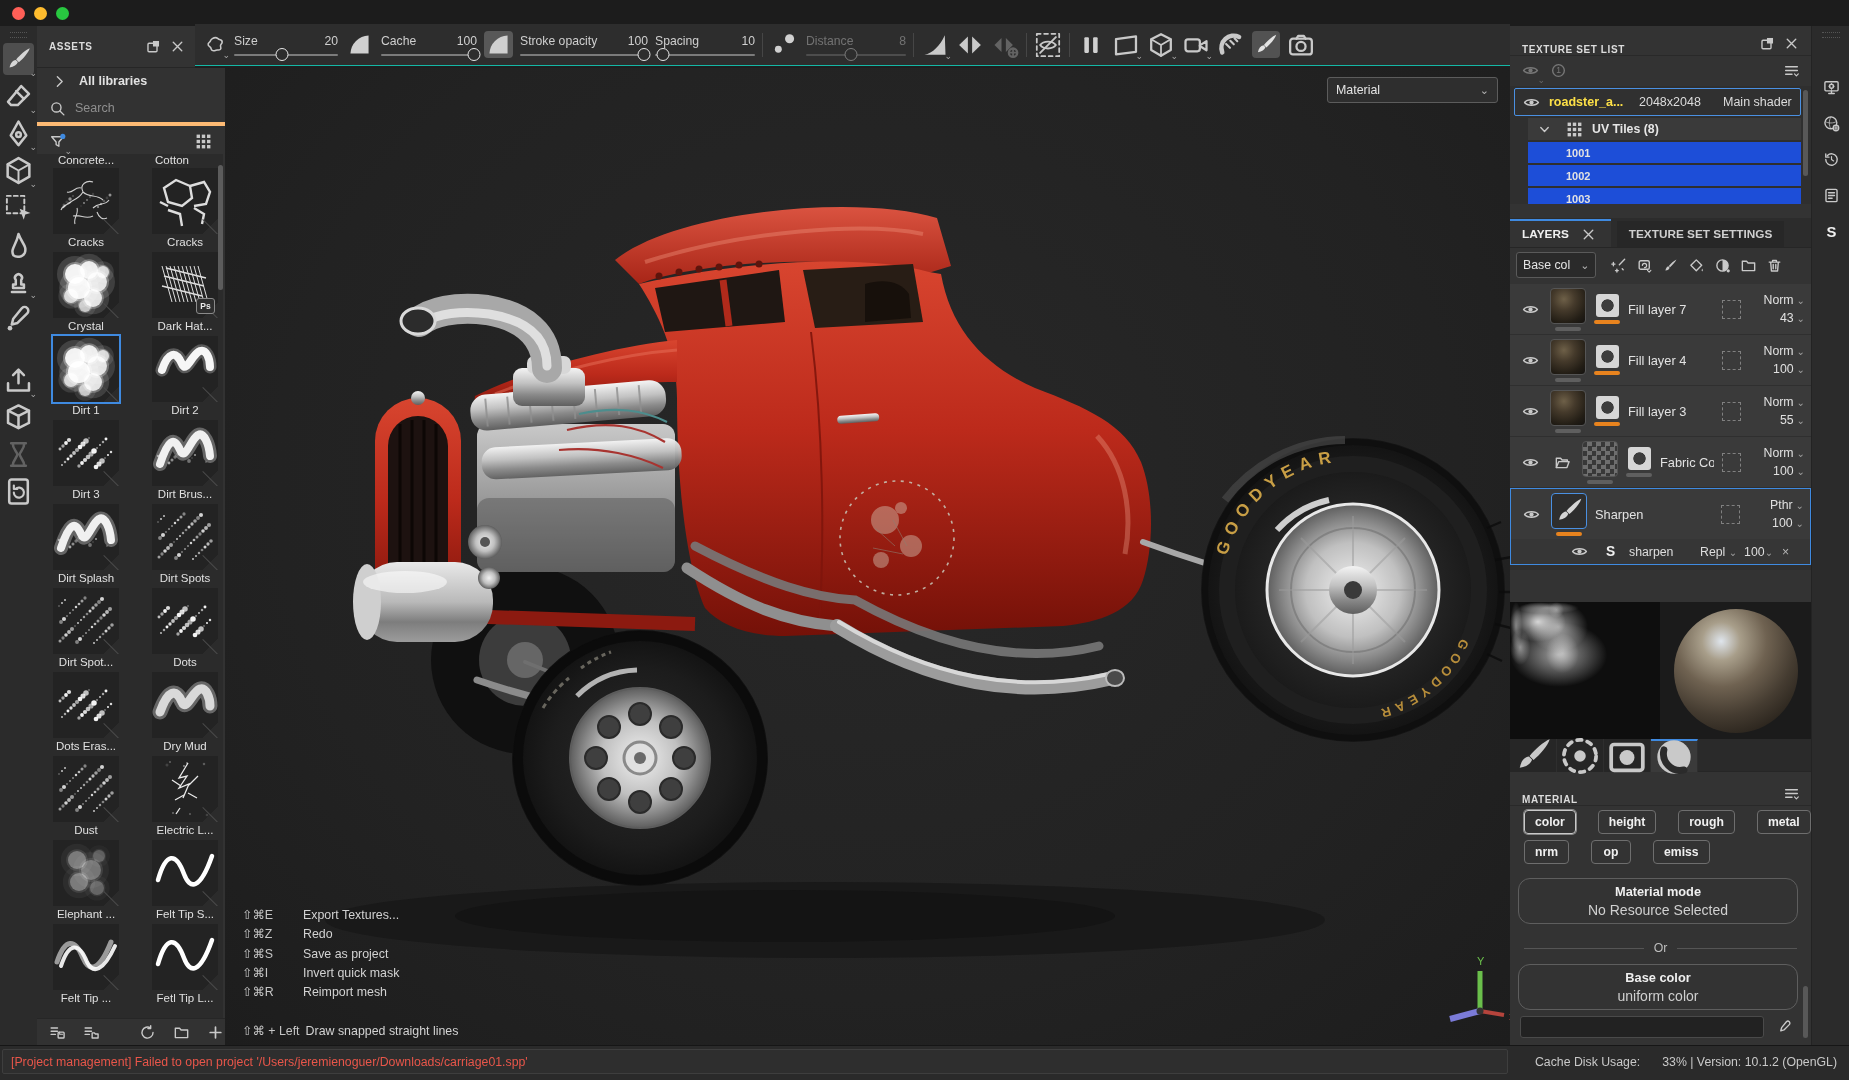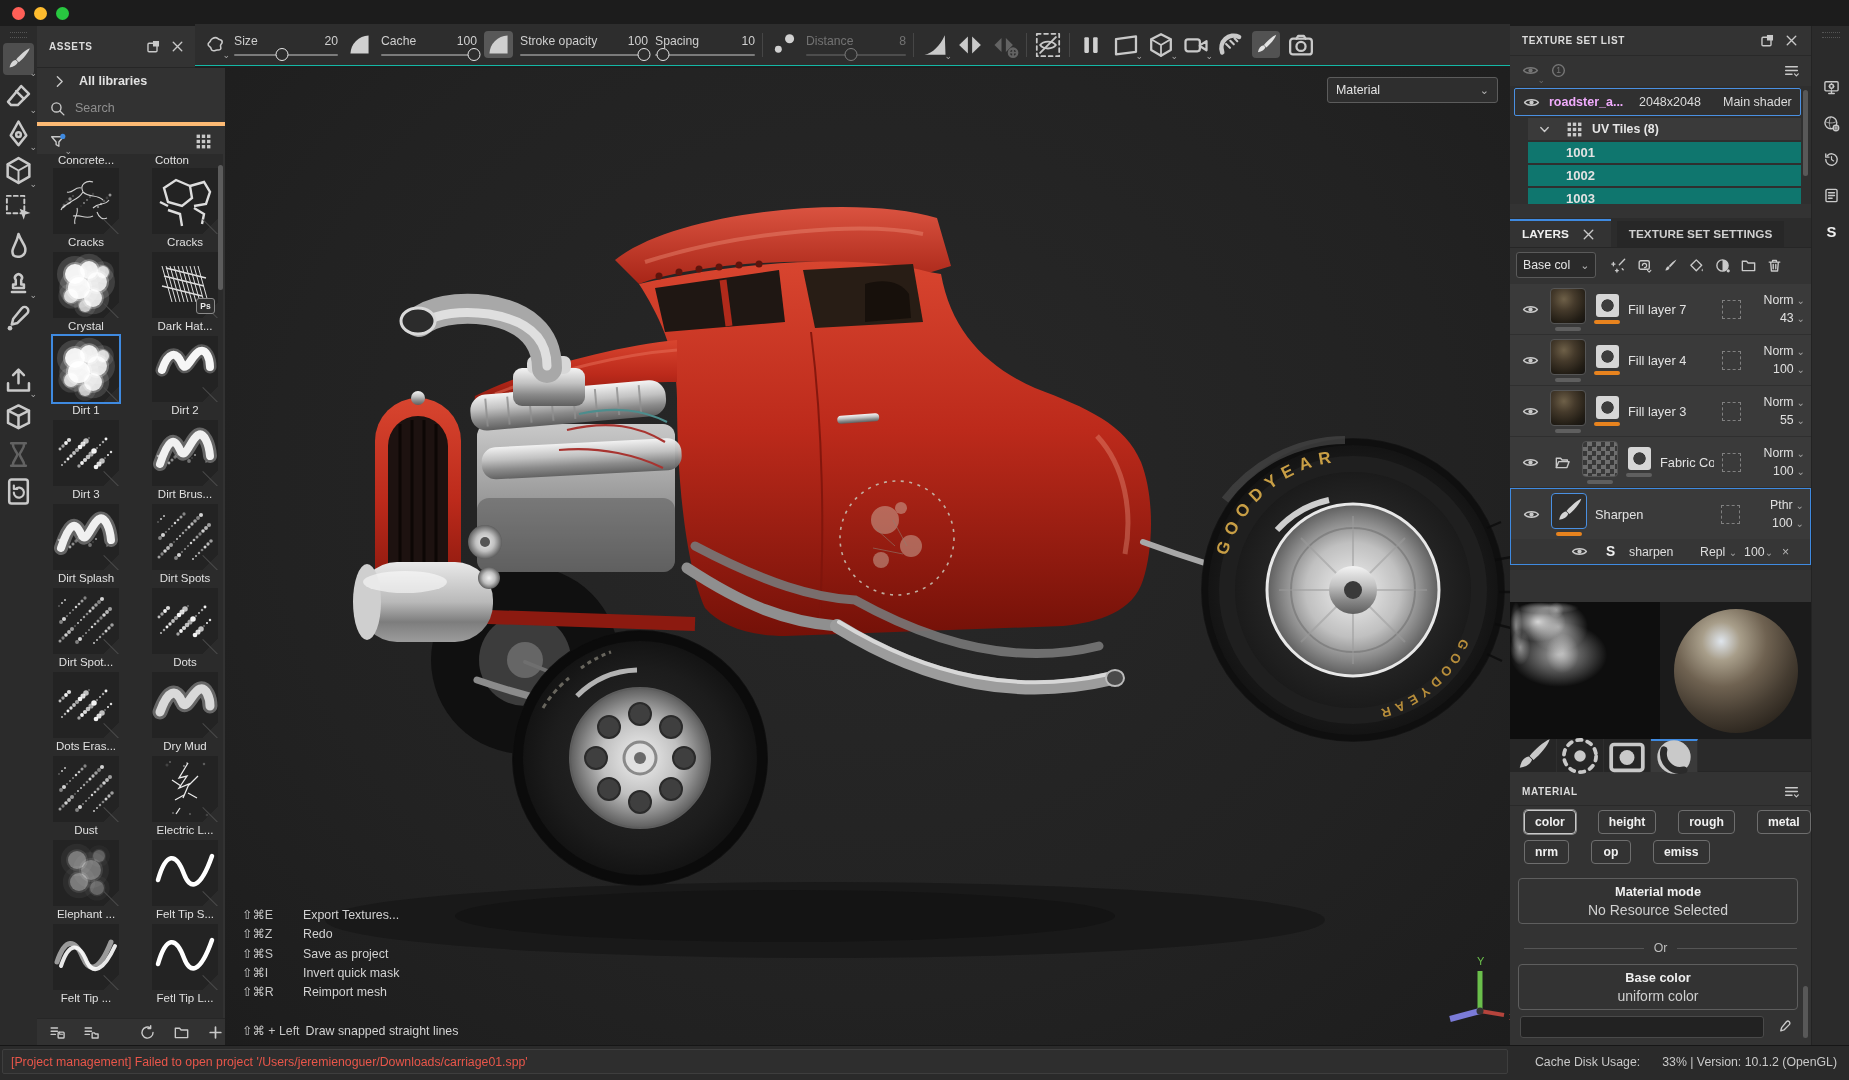--- a/index.html
+++ b/index.html
@@ -72,33 +72,33 @@
   #matdrop .sp{flex:1}
   #matdrop .dc{color:#b5b5b5;font-size:11px}
   #shorts{position:absolute;left:17px;top:838px;font-size:12.4px;color:#d2d2d2;line-height:19.3px}
   .srow .k{display:inline-block;width:61px;color:#c6c6c6}
   .shint{margin-top:20px}
   .shint .k{margin-right:6px;color:#c6c6c6}
   #gizmo{position:absolute;left:1215px;top:885px}
   
   #rightpanel{position:absolute;left:1510px;top:26px;width:301px;height:1019px;background:#333}
   .psec{position:absolute;left:0;width:301px;box-sizing:border-box}
-  .phrow{display:flex;align-items:center;padding:0 8px 0 12px;height:30px;border-bottom:1px solid #292929;background:#333}
+  .phrow{display:flex;align-items:flex-end;padding:0 8px 0 12px;height:30px;border-bottom:1px solid #292929;background:#333}
   #tslicons{top:30px;height:28px;display:flex;align-items:center;padding:0 8px;gap:4px;background:#333}
   #tslicons .sp{flex:1}
   #tslist{top:60px;height:118px;overflow:hidden;background:#2f2f2f;padding:2px 10px 0 4px}
   .setrow{height:28px;background:#303030;border:1.5px solid #4a90e2;border-radius:2px;display:flex;align-items:center;
           gap:6px;padding:0 4px;box-sizing:border-box;font-size:12.5px;margin-bottom:2px}
-  .setrow .nm{font-weight:bold;color:#f0abfc;width:84px}
+  .setrow .nm{font-weight:bold;color:#fde047;width:84px}
   .setrow .rs{color:#dcdcdc;width:78px}
   .setrow .sh{color:#dcdcdc}
   .uvrow{height:22px;background:#3a3a3a;margin:0 0 2px 14px;display:flex;align-items:center;gap:6px;padding-left:4px;
          font-size:12.3px;font-weight:bold;color:#e6e6e6}
-  .tilerow{height:21px;background:#0f766e;margin:0 0 2px 14px;display:flex;align-items:center;padding-left:38px;
-           font-size:13px;font-weight:bold;color:#e2e2e2}
+  .tilerow{height:21px;background:#1d4ed8;margin:0 0 2px 14px;display:flex;align-items:center;padding-left:38px;
+           font-size:11px;font-weight:bold;color:#e2e2e2}
   #tslscroll{position:absolute;right:3px;top:64px;width:5px;height:86px;background:#585858;border-radius:3px}
   #ltabs{top:192px;height:30px;display:flex;align-items:flex-end;background:#2c2c2c;border-bottom:1px solid #262626}
   .ltab1{height:28px;display:flex;align-items:center;gap:8px;padding:0 10px 0 12px;background:#333;
          border-top:2px solid #3f8ae0;font-size:11.8px;font-weight:bold;color:#f0f0f0;box-sizing:border-box}
   .ltab2{height:26px;display:flex;align-items:center;padding:0 12px;background:#272727;margin-left:6px;
          font-size:11.8px;font-weight:bold;color:#cfcfcf}
   #ltools{top:222px;height:34px;display:flex;align-items:center;gap:2px;padding:0 6px;background:#333}
   #chandrop{height:24px;background:#2a2a2a;border:1px solid #5a5a5a;border-radius:3px;display:flex;align-items:center;
             padding:0 6px;font-size:12.3px;color:#e4e4e4;gap:10px;margin-right:8px}
   #llist{top:258px;height:286px;background:#2f2f2f}
@@ -136,21 +136,21 @@
   #psphere .ball{position:absolute;left:50%;top:50%;width:124px;height:124px;margin:-62px 0 0 -62px;border-radius:50%;
     background:radial-gradient(circle at 38% 26%,#dfe5ec 0%,#a89e8a 16%,#6f6251 38%,#453c31 62%,#211c16 88%)}
   #ptabs{top:713px;height:33px;display:flex;background:#2a2a2a;border-bottom:1px solid #262626}
   .ptab{width:47px;height:33px;display:flex;align-items:center;justify-content:center;background:#262626;border-right:1px solid #2e2e2e;box-sizing:border-box}
   .ptab.active{background:#3a3a3a;border-top:2px solid #3f8ae0}
   #mathead{top:752px;height:28px}
   .chrow{position:absolute;left:14px;display:flex;gap:22px}
   .chbtn{min-width:40px;padding:4px 10px;border:1px solid #6e6e6e;border-radius:4px;font-size:12.2px;font-weight:bold;
          color:#f0f0f0;text-align:center;box-sizing:border-box}
   .chbtn.on{border-color:#c9c9c9;box-shadow:0 0 0 1px #888}
-  .bigbtn{position:absolute;left:8px;width:278px;border:1px solid #5e5e5e;border-radius:4px;text-align:center;padding:5px 0}
+  .bigbtn{position:absolute;left:8px;width:278px;border:1px solid #5e5e5e;border-radius:12px;text-align:center;padding:5px 0}
   .bigbtn .t1{font-size:12.8px;font-weight:bold;color:#efefef}
   .bigbtn .t2{font-size:14px;color:#d0d0d0;margin-top:3px}
   #ordiv{top:914px;height:16px;display:flex;align-items:center;gap:10px;padding:0 14px;color:#bdbdbd;font-size:12.3px}
   #ordiv .ln{flex:1;height:1px;background:#555}
   #colorfield{top:990px;height:22px;display:flex;align-items:center;padding:0 10px;gap:8px}
   #colorswatch{width:242px;height:20px;background:#222;border:1px solid #4a4a4a;border-radius:3px}
   #matscroll{position:absolute;right:3px;top:960px;width:5px;height:52px;background:#585858;border-radius:3px}
   
   #rightstrip{position:absolute;left:1811px;top:26px;width:38px;height:1019px;background:#2b2b2b;border-left:1px solid #232323}
   .rsic{width:30px;height:30px;margin:6px auto 0;display:flex;align-items:center;justify-content:center}

